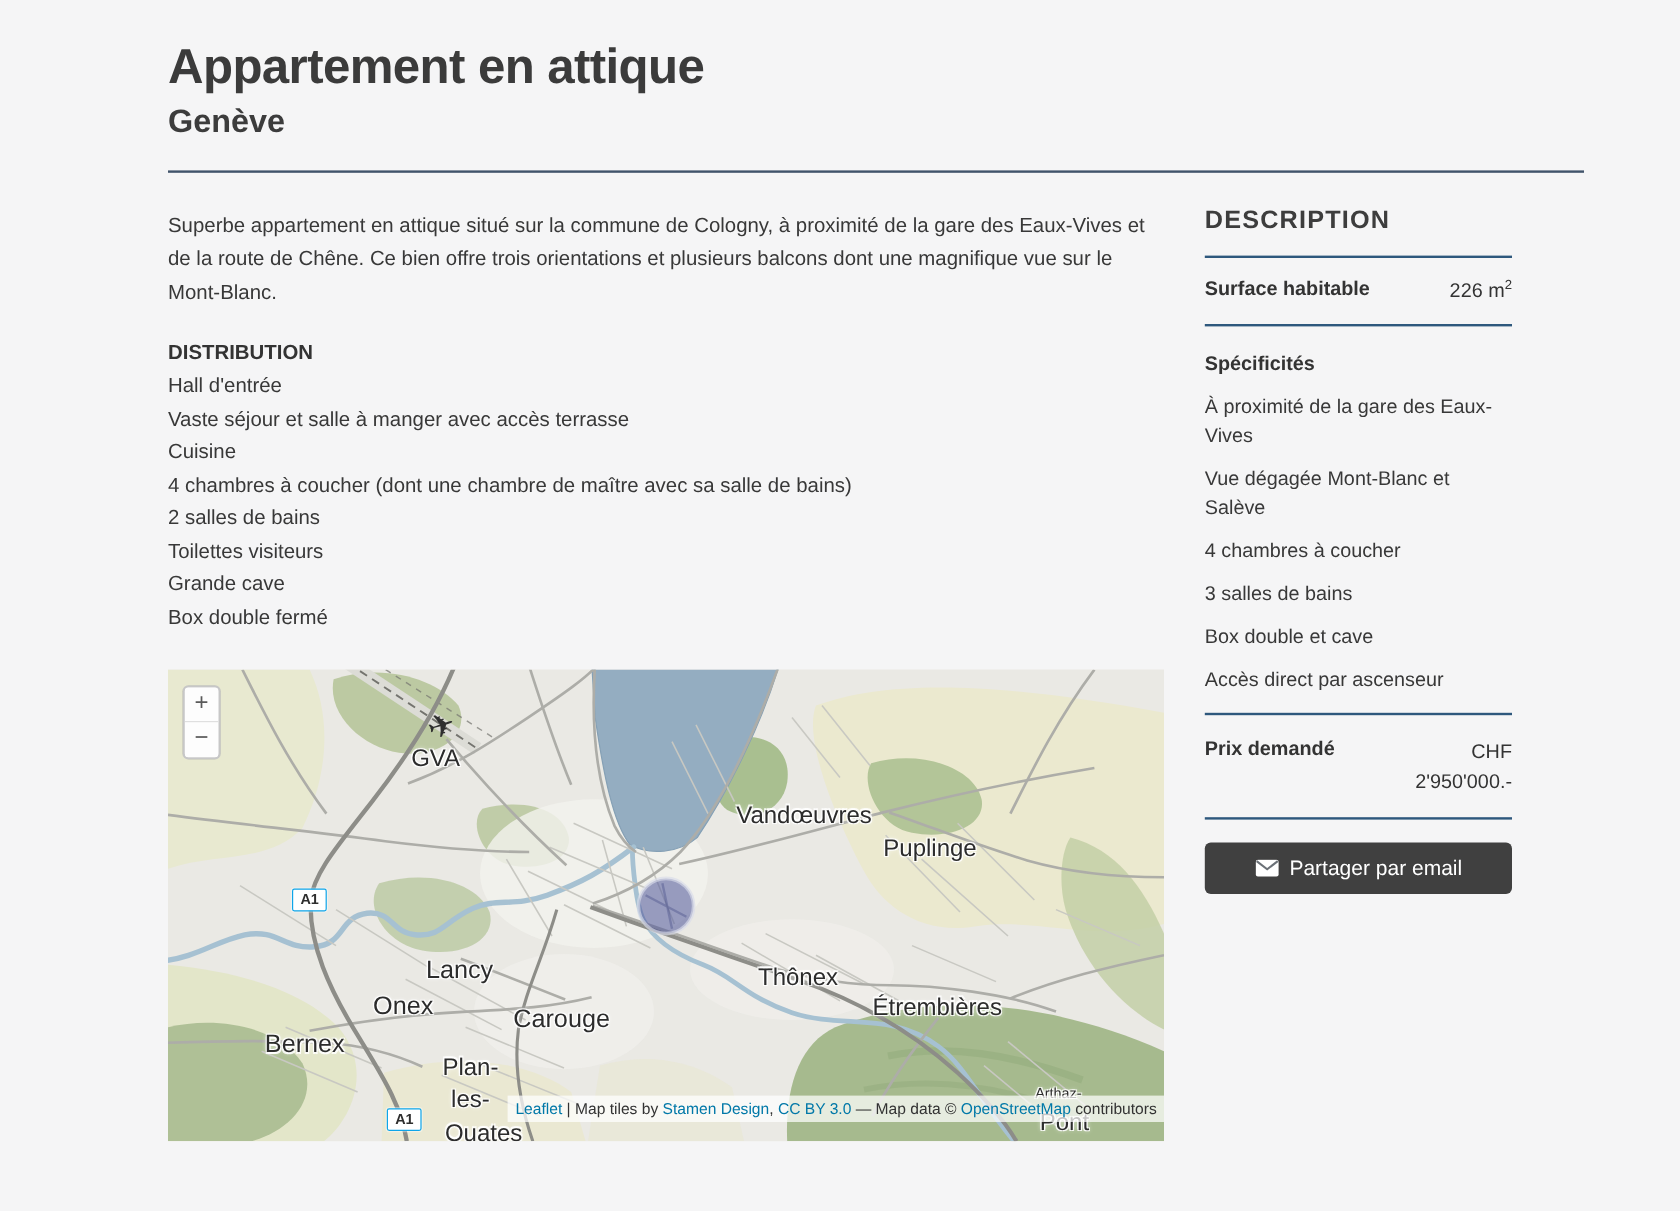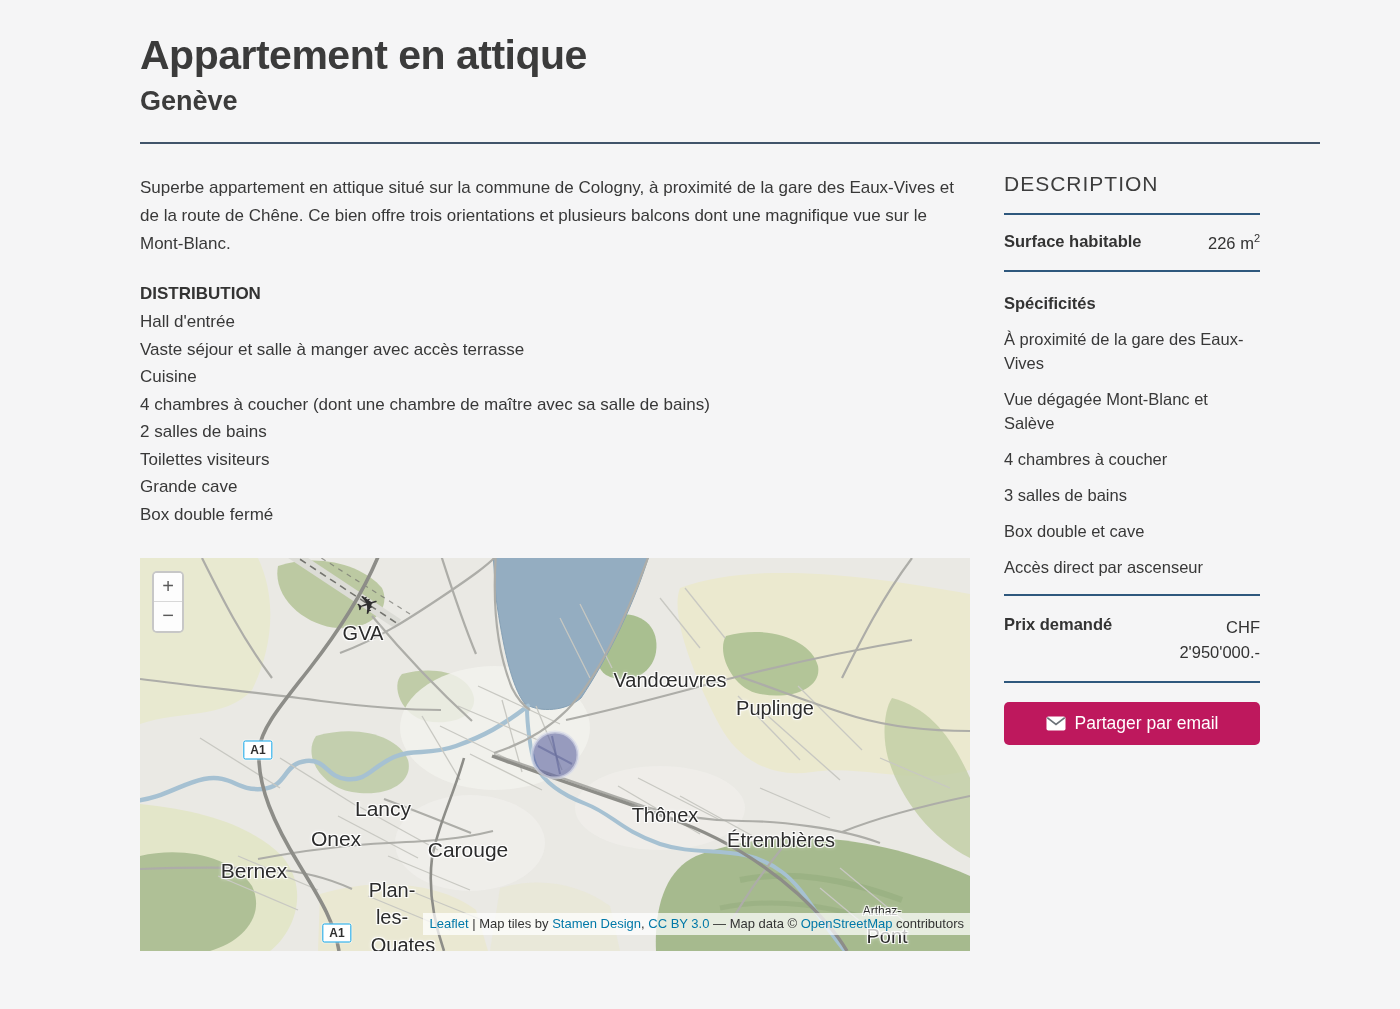--- a/index.html
+++ b/index.html
@@ -50,38 +50,38 @@
     font-size:20px; color:#5a5a5a; text-decoration:none; background:#fdfdfd; cursor:pointer; }
   .zoom-btn:first-child { border-bottom:1px solid #d8d8d8; }
   .attribution {
     position:absolute; right:0; bottom:16px; z-index:8;
     background:rgba(255,255,255,.72); padding:3px 6px 4px 7px;
     font-size:13px; color:#333; white-space:nowrap;
   }
   .attr-link { color:#0078a8; text-decoration:none; cursor:pointer; }
 
   
-  .desc-heading { margin-top:28px; font-size:21px; font-weight:400; letter-spacing:1px; color:#3d3d3d; }
+  .desc-heading { margin-top:28px; font-size:21px; font-weight:700; letter-spacing:1px; color:#3d3d3d; }
   .rule { border-bottom:2px solid #2e587d; }
   .rule.r1 { margin-top:17px; }
   .rule.r2 { margin-top:17px; }
   .rule.r3 { margin-top:15px; }
   .rule.r4 { margin-top:16px; }
   .surface-row { margin-top:17px; display:flex; justify-content:space-between; align-items:flex-start;
     font-size:16.5px; color:#333; }
   .surface-row .lbl { font-weight:700; }
   .surface-row sup { font-size:11px; }
   .specs-title { margin-top:19px; font-size:16.5px; font-weight:700; color:#333; line-height:24px; }
   .spec-item { font-size:16.5px; line-height:24px; color:#383838;margin-top:12px; }
   .price-row { margin-top:19px; display:flex; justify-content:space-between; font-size:16.5px; color:#333; }
   .price-row .lbl { font-weight:700; }
   .price-val { width:100px; text-align:right; line-height:25px; }
   .share-btn {
     margin-top:19px; width:100%; height:43px;
-    background:#be185d; color:#fff; border:none; border-radius:5px;
+    background:#404040; color:#fff; border:none; border-radius:5px;
     font-family:inherit; font-size:17.5px; font-weight:400;
     display:flex; align-items:center; justify-content:center; gap:9px; cursor:pointer;
   }
   .mail-icon { display:inline-flex; align-items:center; }
 </style>
 </head>
 <body>
 
 <div class="container">
 

